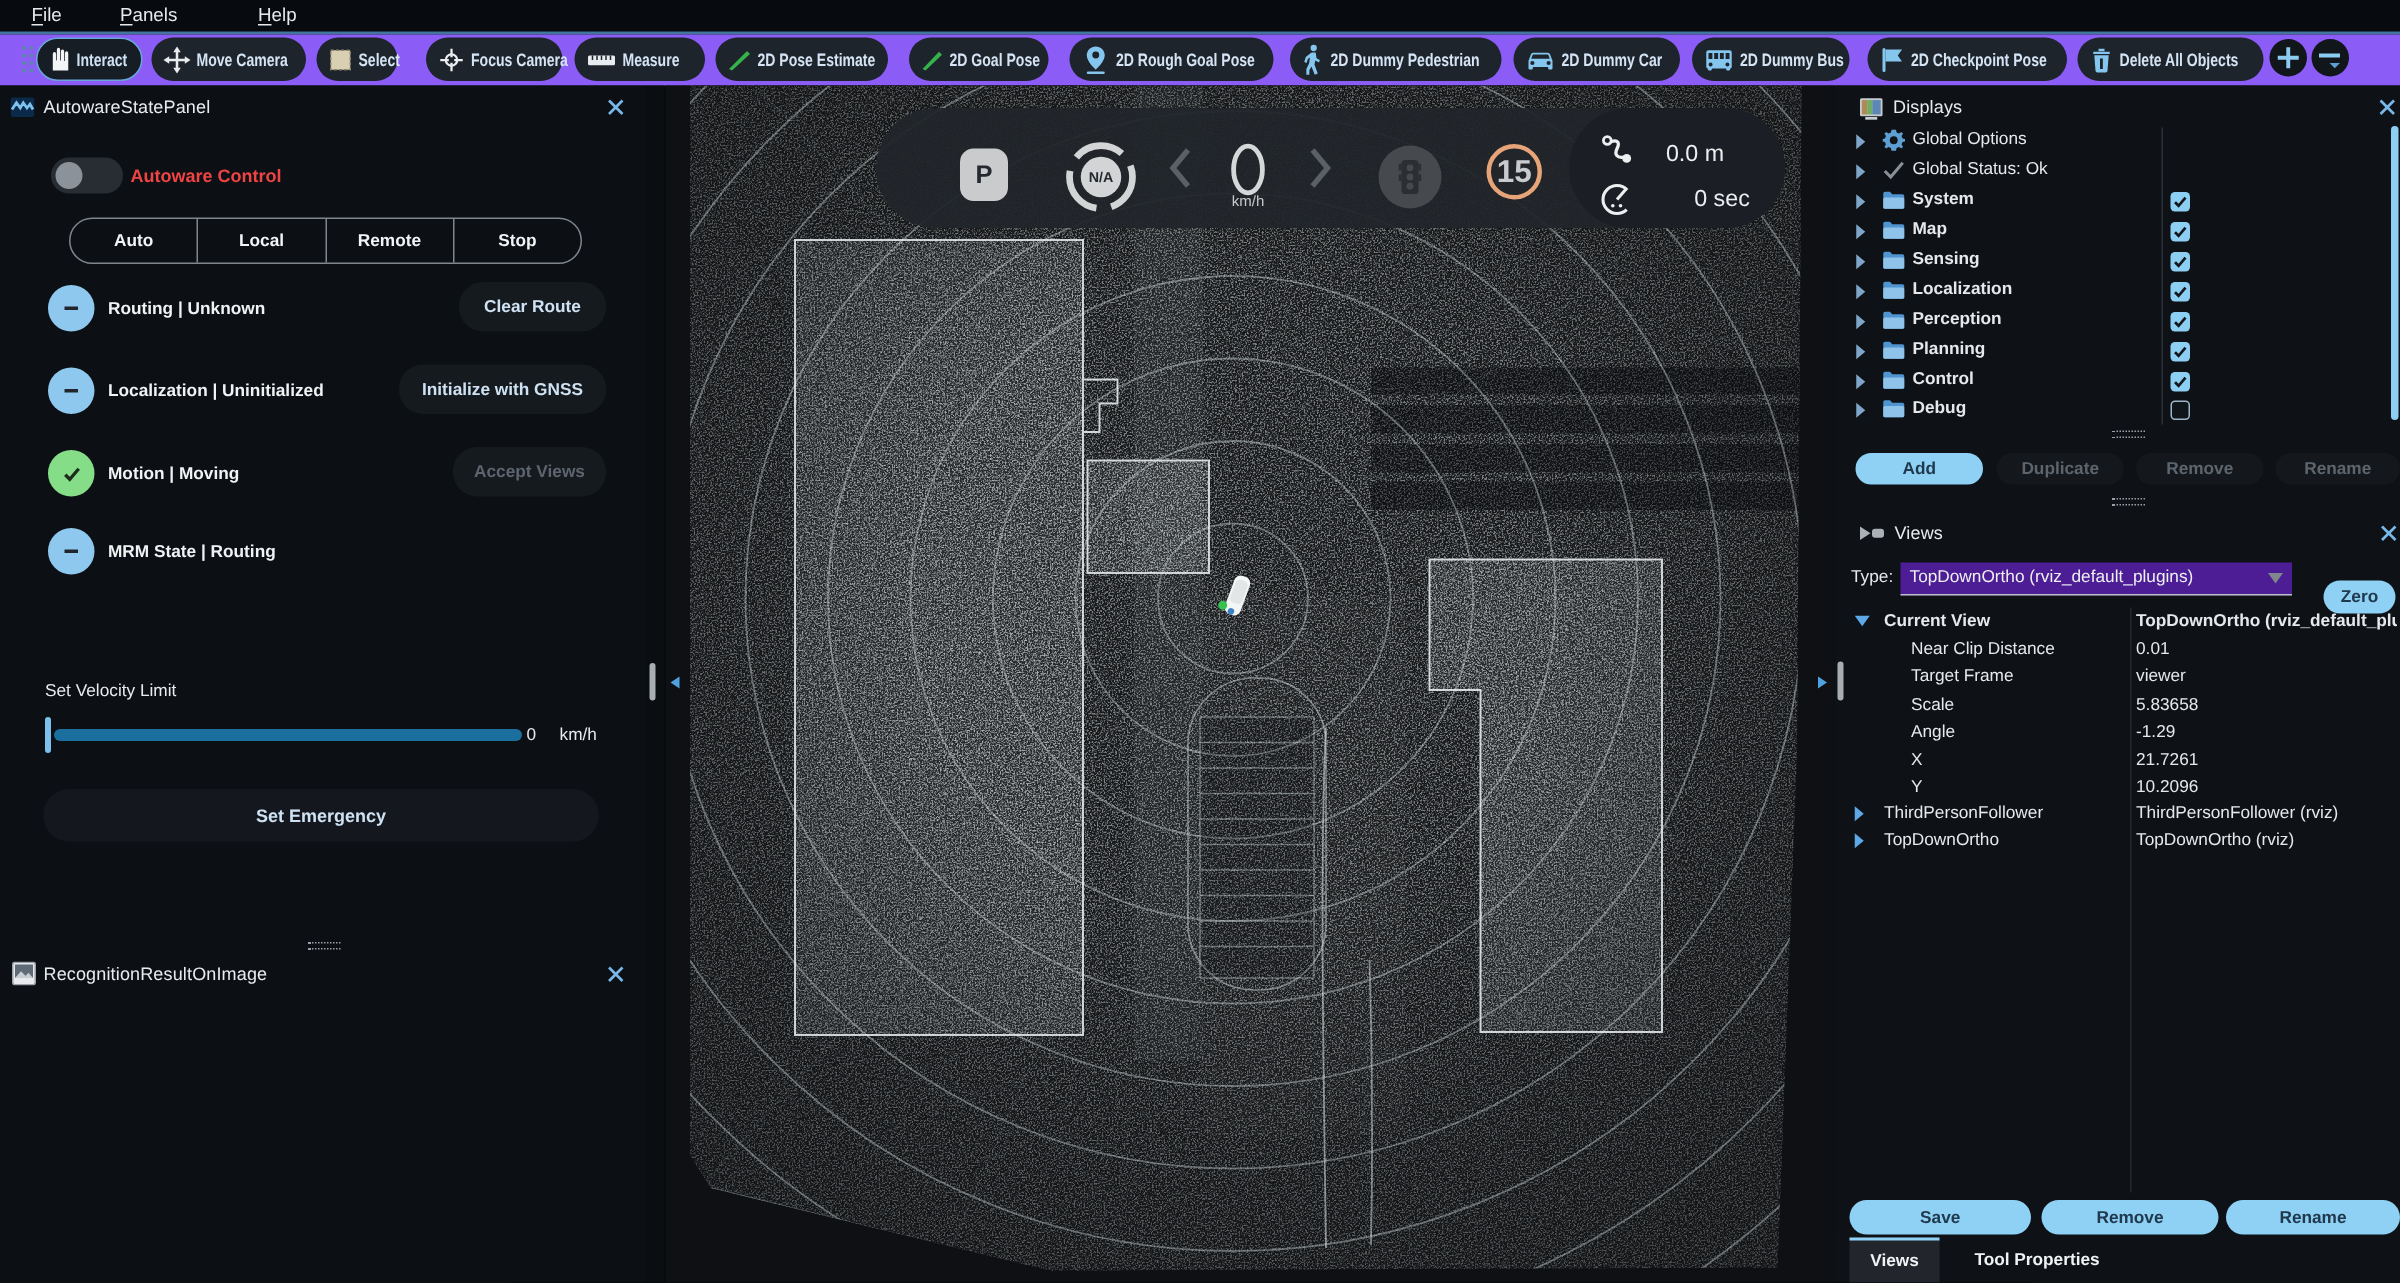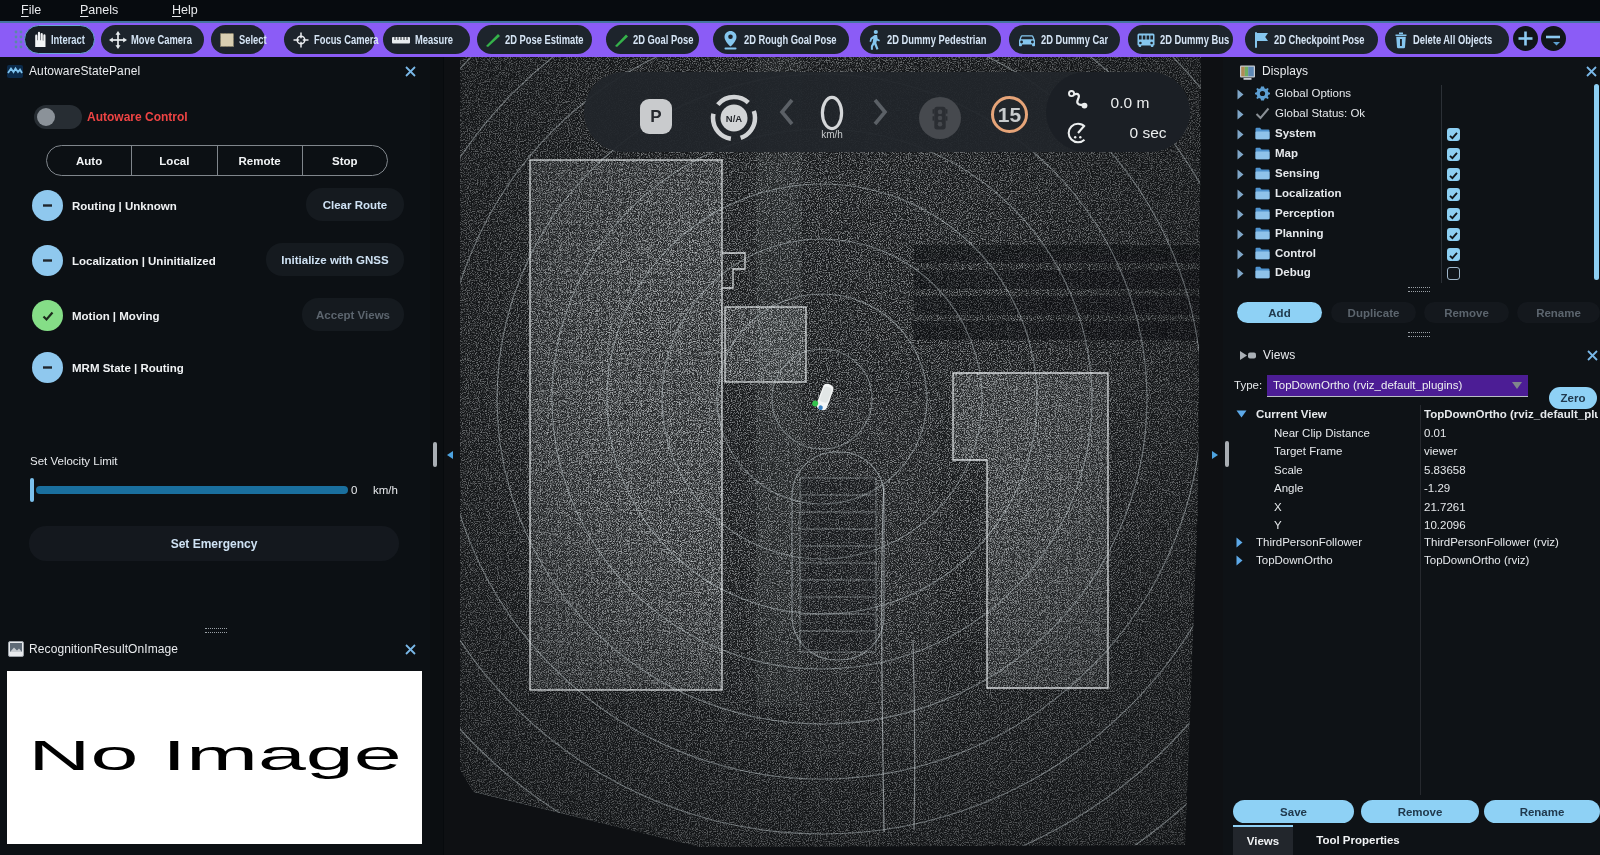--- a/index.html
+++ b/index.html
@@ -301,23 +301,20 @@
     <path d="M2 11 L6 6.5 L9 9.5 L11 7.5 L14 11 Z" fill="#c8cdd2"></path>
   </svg>
   <div class="ptitle" style="left:29px;top:585px;">RecognitionResultOnImage</div>
   <svg class="pclose" style="left:404px;top:586px;position:absolute" width="13" height="13" viewBox="0 0 13 13">
         <g stroke="#79b8e8" stroke-width="1.8">
           <line x1="2" y1="2" x2="11" y2="11"></line>
           <line x1="11" y1="2" x2="2" y2="11"></line>
         </g>
       </svg>
 
-  <div class="abs" style="left:7px;top:614px;width:415px;height:173px;background:#ffffff;overflow:hidden;">
-    <div style="position:absolute;left:50%;top:50%;transform:translate(-50%,-54%) scaleX(2.05);color:#000;font-size:42px;font-family:'Liberation Sans',sans-serif;white-space:nowrap;letter-spacing:0px;">No Image</div>
-  </div>
 </div>
 
 <div class="abs" style="left:430px;top:57px;width:13px;height:798px;background:#0b0e11"></div>
 <div class="abs" style="left:433px;top:442px;width:4px;height:25px;background:#a9aeb3;border-radius:2px"></div>
 <div class="abs" style="left:443.5px;top:57px;width:1px;height:798px;background:#23282d"></div>
 <svg class="abs" style="left:446px;top:450px;z-index:6" width="8" height="10" viewBox="0 0 8 10">
       <path d="M7 1 L1 5 L7 9 Z" fill="#4da3e0"></path>
     </svg>
 <div class="abs" style="left:1219.5px;top:57px;width:1px;height:798px;background:#23282d"></div>
 <svg class="abs" style="left:1211px;top:450px;z-index:6" width="8" height="10" viewBox="0 0 8 10">

